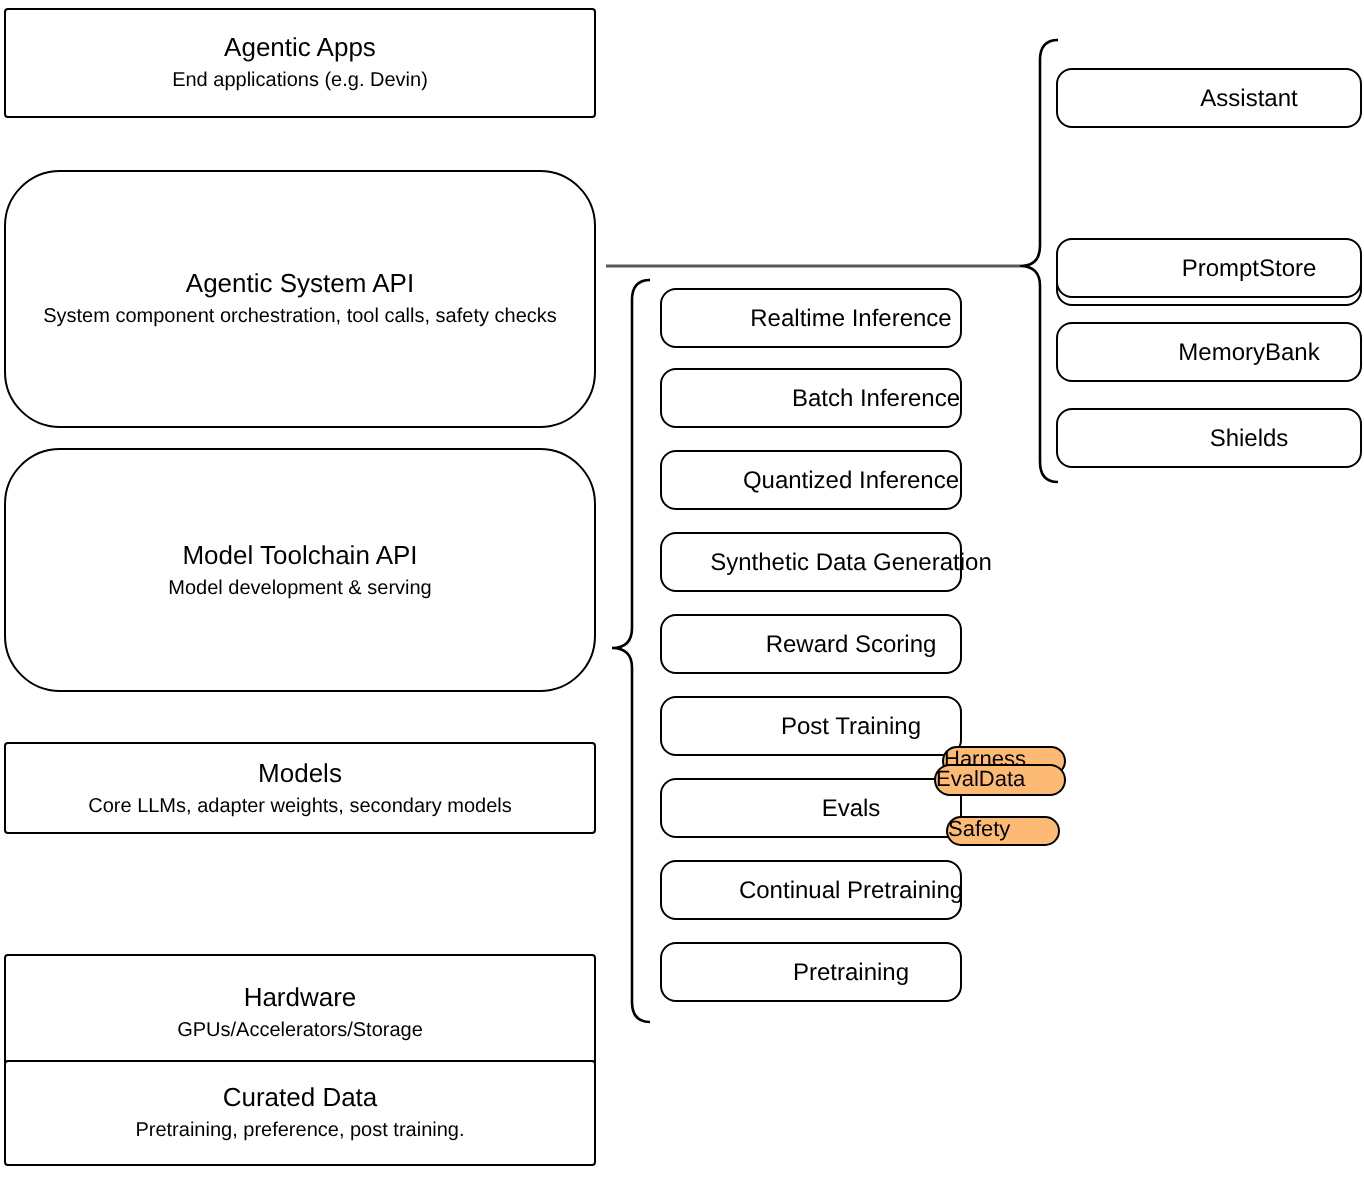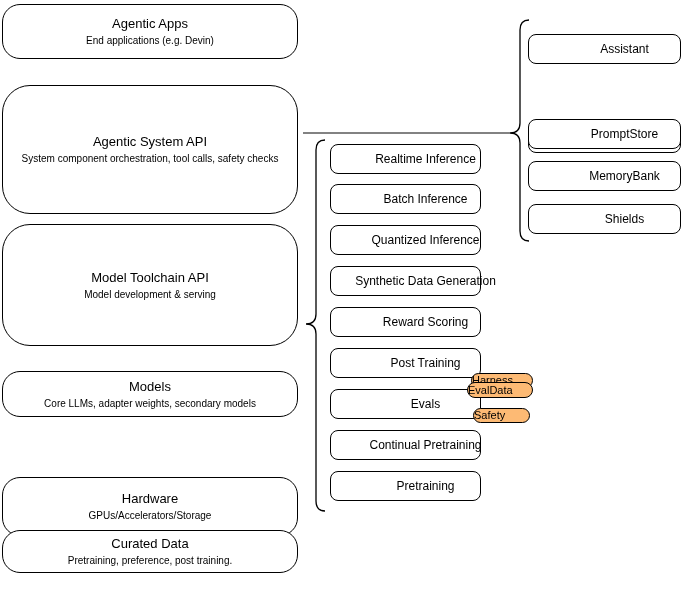--- a/index.html
+++ b/index.html
@@ -35,21 +35,21 @@
     font-size: 13px;
     line-height: 15px;
     white-space: nowrap;
   }
   .layer-box .s {
     font-size: 10px;
     line-height: 12px;
     margin-top: 4px;
     white-space: nowrap;
   }
-  .r10 { border-radius: 18px; }
+  .r10 { border-radius: 2px; }
   .r28 { border-radius: 28px; }
   .node-box {
     position: absolute;
     border: 1px solid #000;
     border-radius: 8px;
     background: #fff;
     box-sizing: border-box;
     display: flex;
     align-items: center;
     justify-content: center;
@@ -101,29 +101,29 @@
     <div class="s">Model development &amp; serving</div>
   </div>
   <div class="layer-box r10" style="top:371px;height:46px;">
     <div class="t">Models</div>
     <div class="s">Core LLMs, adapter weights, secondary models</div>
   </div>
   <div class="layer-box r10" style="top:448px;height:59px;margin-top:29px;">
     <div class="t">Hardware</div>
     <div class="s">GPUs/Accelerators/Storage</div>
   </div>
-  <div class="layer-box r10" style="top:530px;height:43px;">
+  <div class="layer-box r10" style="top:530px;height:53px;">
     <div class="t">Curated Data</div>
     <div class="s">Pretraining, preference, post training.</div>
   </div>
 
   <div class="node-box mid" style="top:144px;">
     <span>Realtime Inference</span>
   </div>
-  <div class="node-box mid" style="top:184px;">
+  <div class="node-box mid" style="top:184px;justify-content:flex-end;">
     <span>Batch Inference</span>
   </div>
   <div class="node-box mid" style="top:225px;">
     <span>Quantized Inference</span>
   </div>
   <div class="node-box mid" style="top:266px;">
     <span>Synthetic Data Generation</span>
   </div>
   <div class="node-box mid" style="top:307px;">
     <span>Reward Scoring</span>

